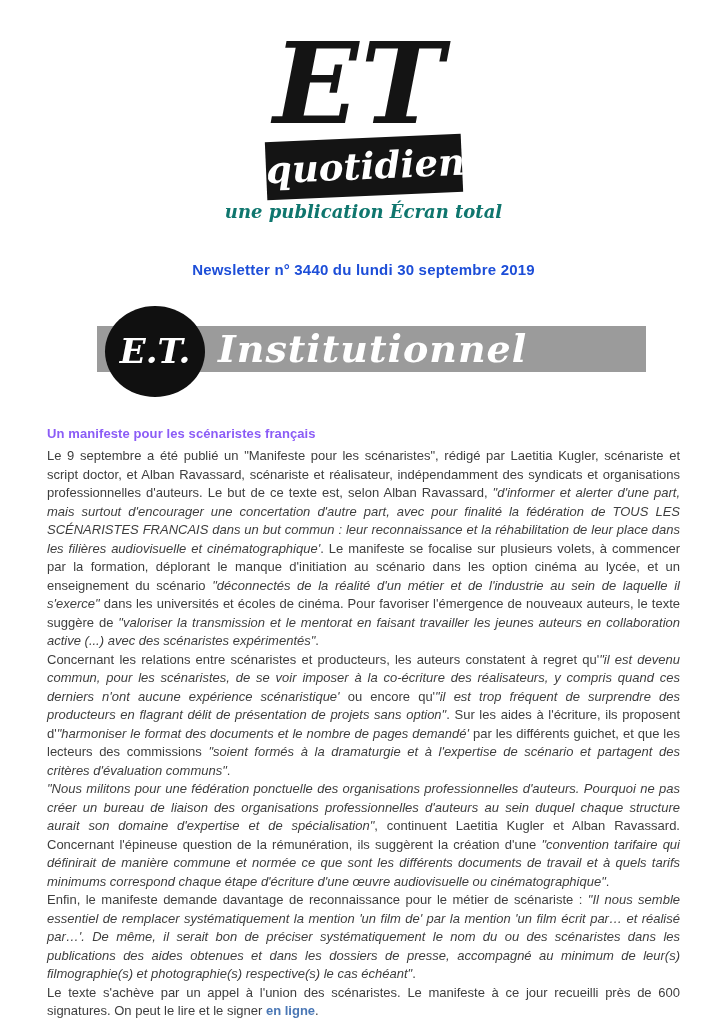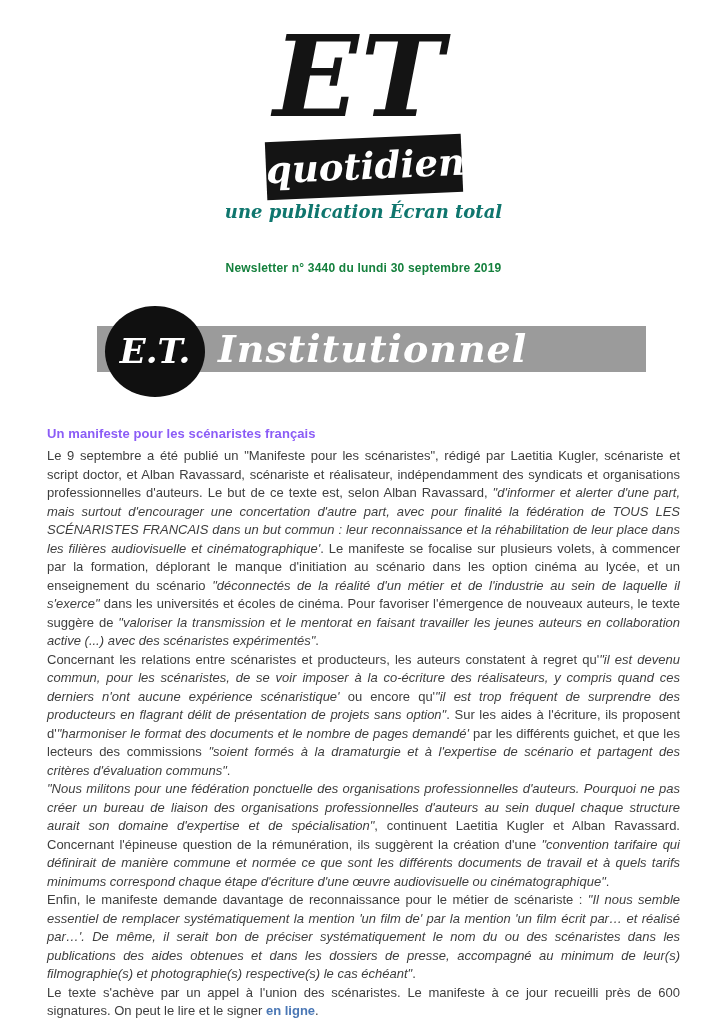--- a/index.html
+++ b/index.html
@@ -9,21 +9,21 @@
     height: 1024px;
     background: #ffffff;
     overflow: hidden;
     font-family: "Liberation Sans", sans-serif;
   }
 
   
   .masthead { position: absolute; top: 0; left: 0; width: 100%; height: 240px; }
   .et-word {
     position: absolute;
-    top: 21px; left: 0; right: 8px;
+    top: 28px; left: 0; right: 8px;
     text-align: center;
     font-family: "DejaVu Serif", serif;
     font-style: italic;
     font-weight: bold;
     font-size: 112px;
     line-height: 1;
     letter-spacing: 2px;
     color: #141414;
   }
   .quotidien-banner {
@@ -54,22 +54,22 @@
     font-size: 18px;
     color: #0f766e;
   }
 
   
   .newsletter-line {
     position: absolute;
     top: 261px; left: 0; right: 0;
     text-align: center;
     font-weight: bold;
-    font-size: 12px;
-    color: #15803d;
+    font-size: 15px;
+    color: #1d4ed8;
     letter-spacing: 0.2px;
   }
 
   
   .section-banner { position: absolute; top: 306px; left: 0; width: 613px; height: 92px; }
   .section-bar {
     position: absolute;
     left: 97px; top: 20px;
     width: 549px; height: 46px;
     background: #9b9b9b;

